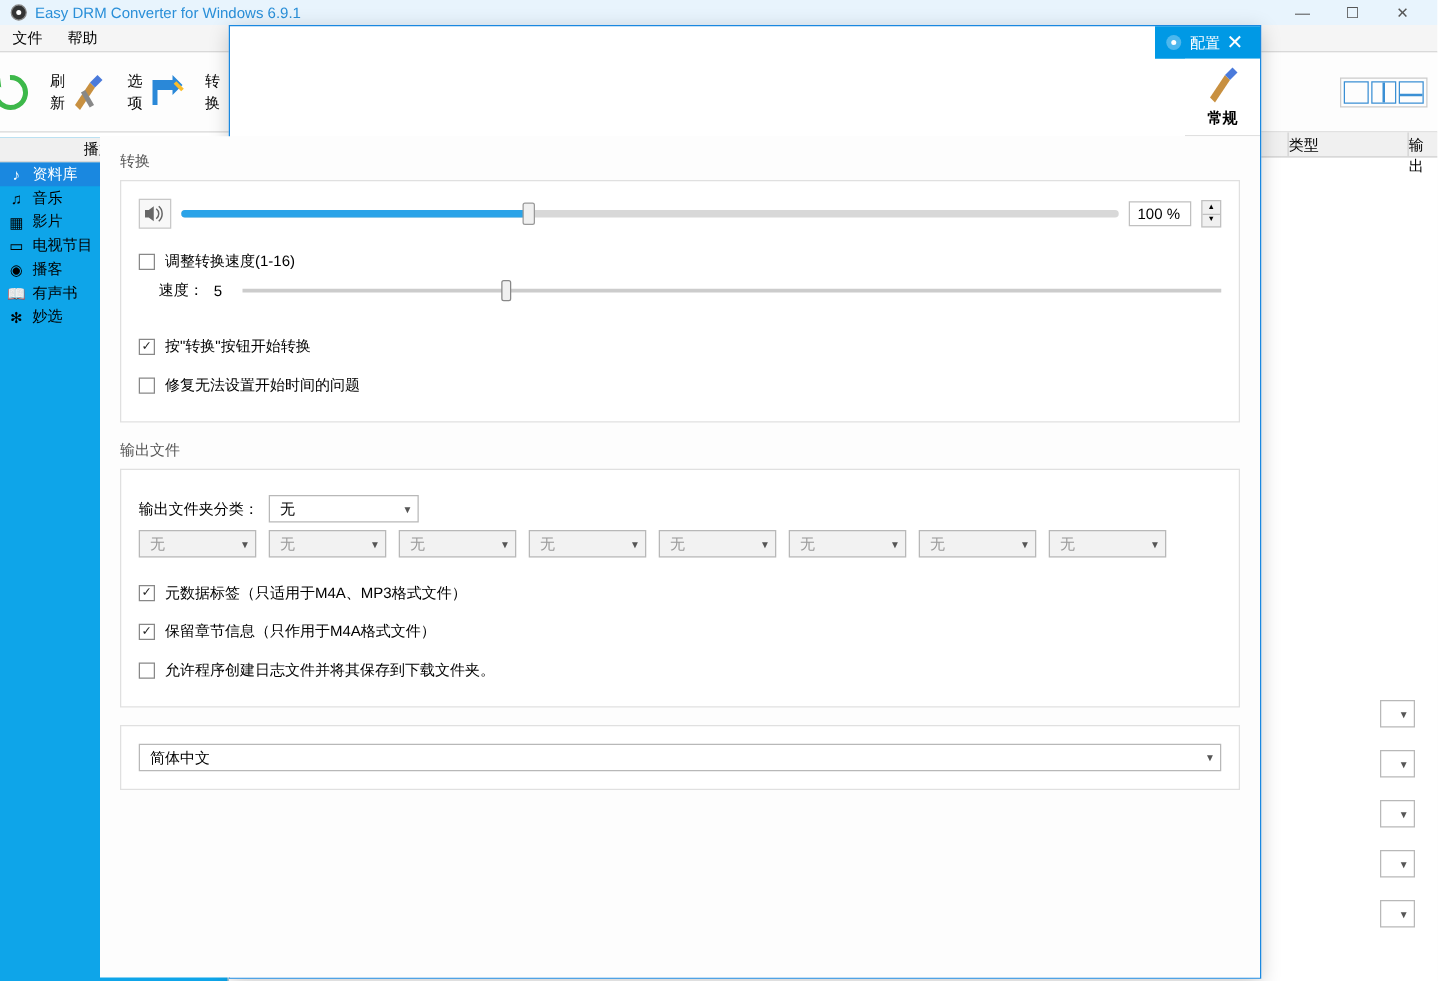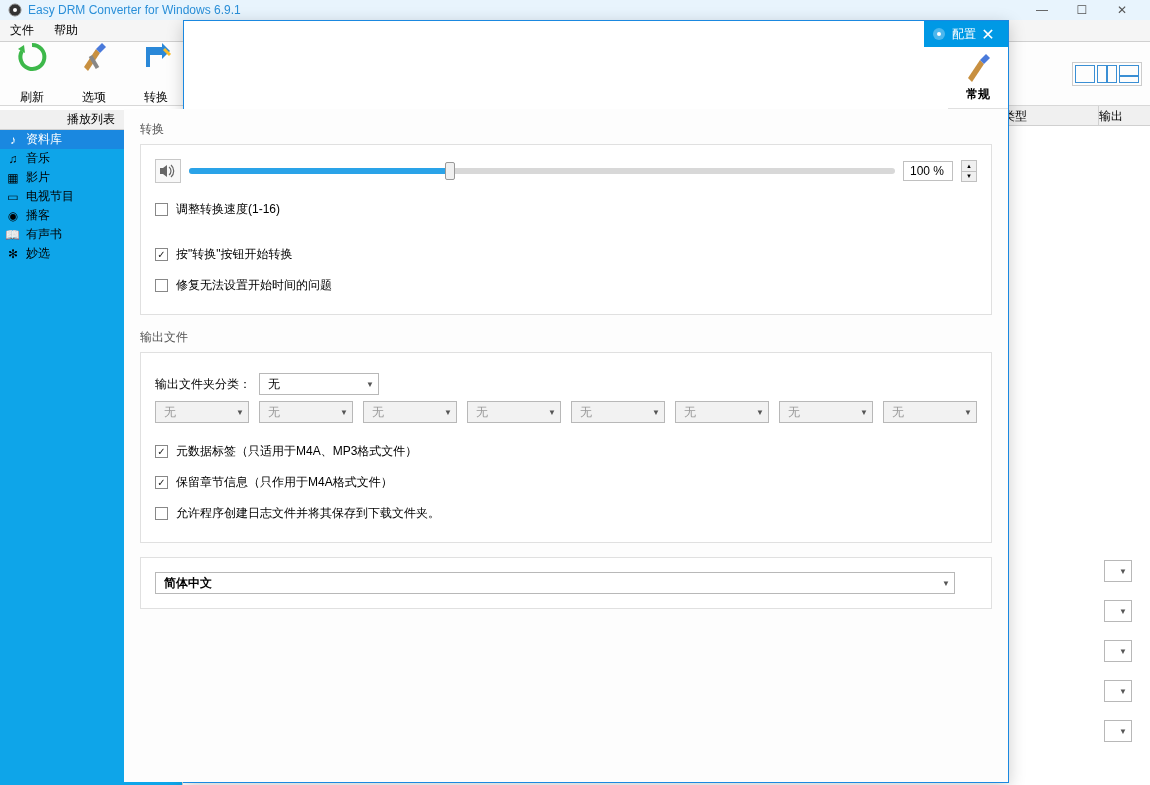--- a/index.html
+++ b/index.html
@@ -11,21 +11,21 @@
 .main-titlebar .title { flex: 1; }
 .main-titlebar .win-controls { display: flex; gap: 0; }
 .main-titlebar .win-btn { width: 40px; height: 20px; display: flex; align-items: center; justify-content: center; color: #555; cursor: pointer; }
 
 
 .menubar { height: 22px; background: #f5f5f5; display: flex; align-items: center; padding: 0 6px; gap: 12px; border-bottom: 1px solid #d0d0d0; }
 .menubar span { cursor: pointer; padding: 2px 4px; }
 
 
 .toolbar { height: 64px; background: #fdfdfd; display: flex; align-items: center; padding: 4px 8px; gap: 14px; border-bottom: 1px solid #d8d8d8; }
-.toolbar-btn { display: flex; flex-direction: column; align-items: center; gap: 16px; cursor: pointer; padding: 2px 4px; width: 48px; justify-content: flex-end; }
+.toolbar-btn { display: flex; flex-direction: row; align-items: center; gap: 16px; cursor: pointer; padding: 2px 4px; width: 48px; justify-content: flex-end; }
 .toolbar-btn .icon { width: 32px; height: 32px; }
 .toolbar-spacer { flex: 1; }
 .view-toggles { display: flex; gap: 2px; border: 1px solid #ccc; padding: 2px; }
 .view-toggle { width: 20px; height: 18px; border: 1.5px solid #3a8fd4; cursor: pointer; position: relative; }
 .view-toggle.b::after { content:''; position:absolute; left:8px; top:0; bottom:0; width:1.5px; background:#3a8fd4; }
 .view-toggle.c::after { content:''; position:absolute; left:0; right:0; bottom:5px; height:1.5px; background:#3a8fd4; }
 
 
 .sidebar { position: absolute; left: 0; top: 110px; width: 183px; bottom: 0; background: #0ea5e9; border-right: 1px solid #d0d0d0; }
 .sidebar-header { height: 20px; background: #f0f0f0; display: flex; align-items: center; justify-content: center; border-bottom: 1px solid #d0d0d0; font-weight: normal; }
@@ -72,21 +72,21 @@
 .speed-thumb { position: absolute; top: -7px; width: 8px; height: 17px; background: #f0f0f0; border: 1px solid #888; border-radius: 2px; transform: translateX(-50%); }
 
 
 .checkbox { width: 13px; height: 13px; border: 1px solid #888; background: #fff; display: inline-flex; align-items: center; justify-content: center; cursor: pointer; flex-shrink: 0; }
 .checkbox.checked::after { content: '✓'; font-size: 10px; color: #222; line-height: 1; }
 
 
 .dropdown { border: 1px solid #b8b8b8; background: #fff; height: 22px; display: flex; align-items: center; padding: 0 4px 0 8px; cursor: pointer; position: relative; }
 .dropdown .dd-arrow { margin-left: auto; font-size: 8px; color: #555; }
 .dropdown.disabled { background: #f2f2f2; color: #999; }
-.dd-wide { width: 800px; font-weight: bold; }
+.dd-wide { width: 866px; }
 .dd-sm { width: 94px; }
 .dd-row { display: flex; gap: 10px; }
 
 .right-dropdowns { position:absolute; right:18px; top:560px; display:flex; flex-direction:column; gap:18px; }
 .right-dropdowns .dropdown { width: 28px; }
 
 svg { display: block; }
 </style>
 </head>
 <body>
@@ -176,21 +176,21 @@
   </div>
   <div class="sidebar-item">
     <span class="s-icon">✻</span>
     <span>妙选</span>
   </div>
 </div>
 
 <div class="col-headers">
   <div class="spacer"></div>
   <div class="col" style="width:96px">类型</div>
-  <div class="col" style="width:52px">输出</div>
+  <div class="col" style="width:24px">输出</div>
 </div>
 
 <div class="right-dropdowns">
   <div class="dropdown">
       <span class="dd-arrow">▼</span>
     </div>
   <div class="dropdown">
       <span class="dd-arrow">▼</span>
     </div>
   <div class="dropdown">
@@ -247,20 +247,27 @@
         <div class="spinner">
             <div>▲</div>
             <div>▼</div>
           </div>
       </div>
 
       <div class="row" style="margin-top:18px">
         <span class="checkbox"></span>
         <span>调整转换速度(1-16)</span>
       </div>
+      <div class="row indent">
+        <span>速度：</span>
+        <span>5</span>
+        <div class="speed-track">
+          <div class="speed-thumb" id="speed-thumb" style="left: 27%;"></div>
+        </div>
+      </div>
 
       <div class="row" style="margin-top:28px">
         <span class="checkbox checked"></span>
         <span>按"转换"按钮开始转换</span>
       </div>
       <div class="row" style="margin-top:14px">
         <span class="checkbox"></span>
         <span>修复无法设置开始时间的问题</span>
       </div>
     </div>

